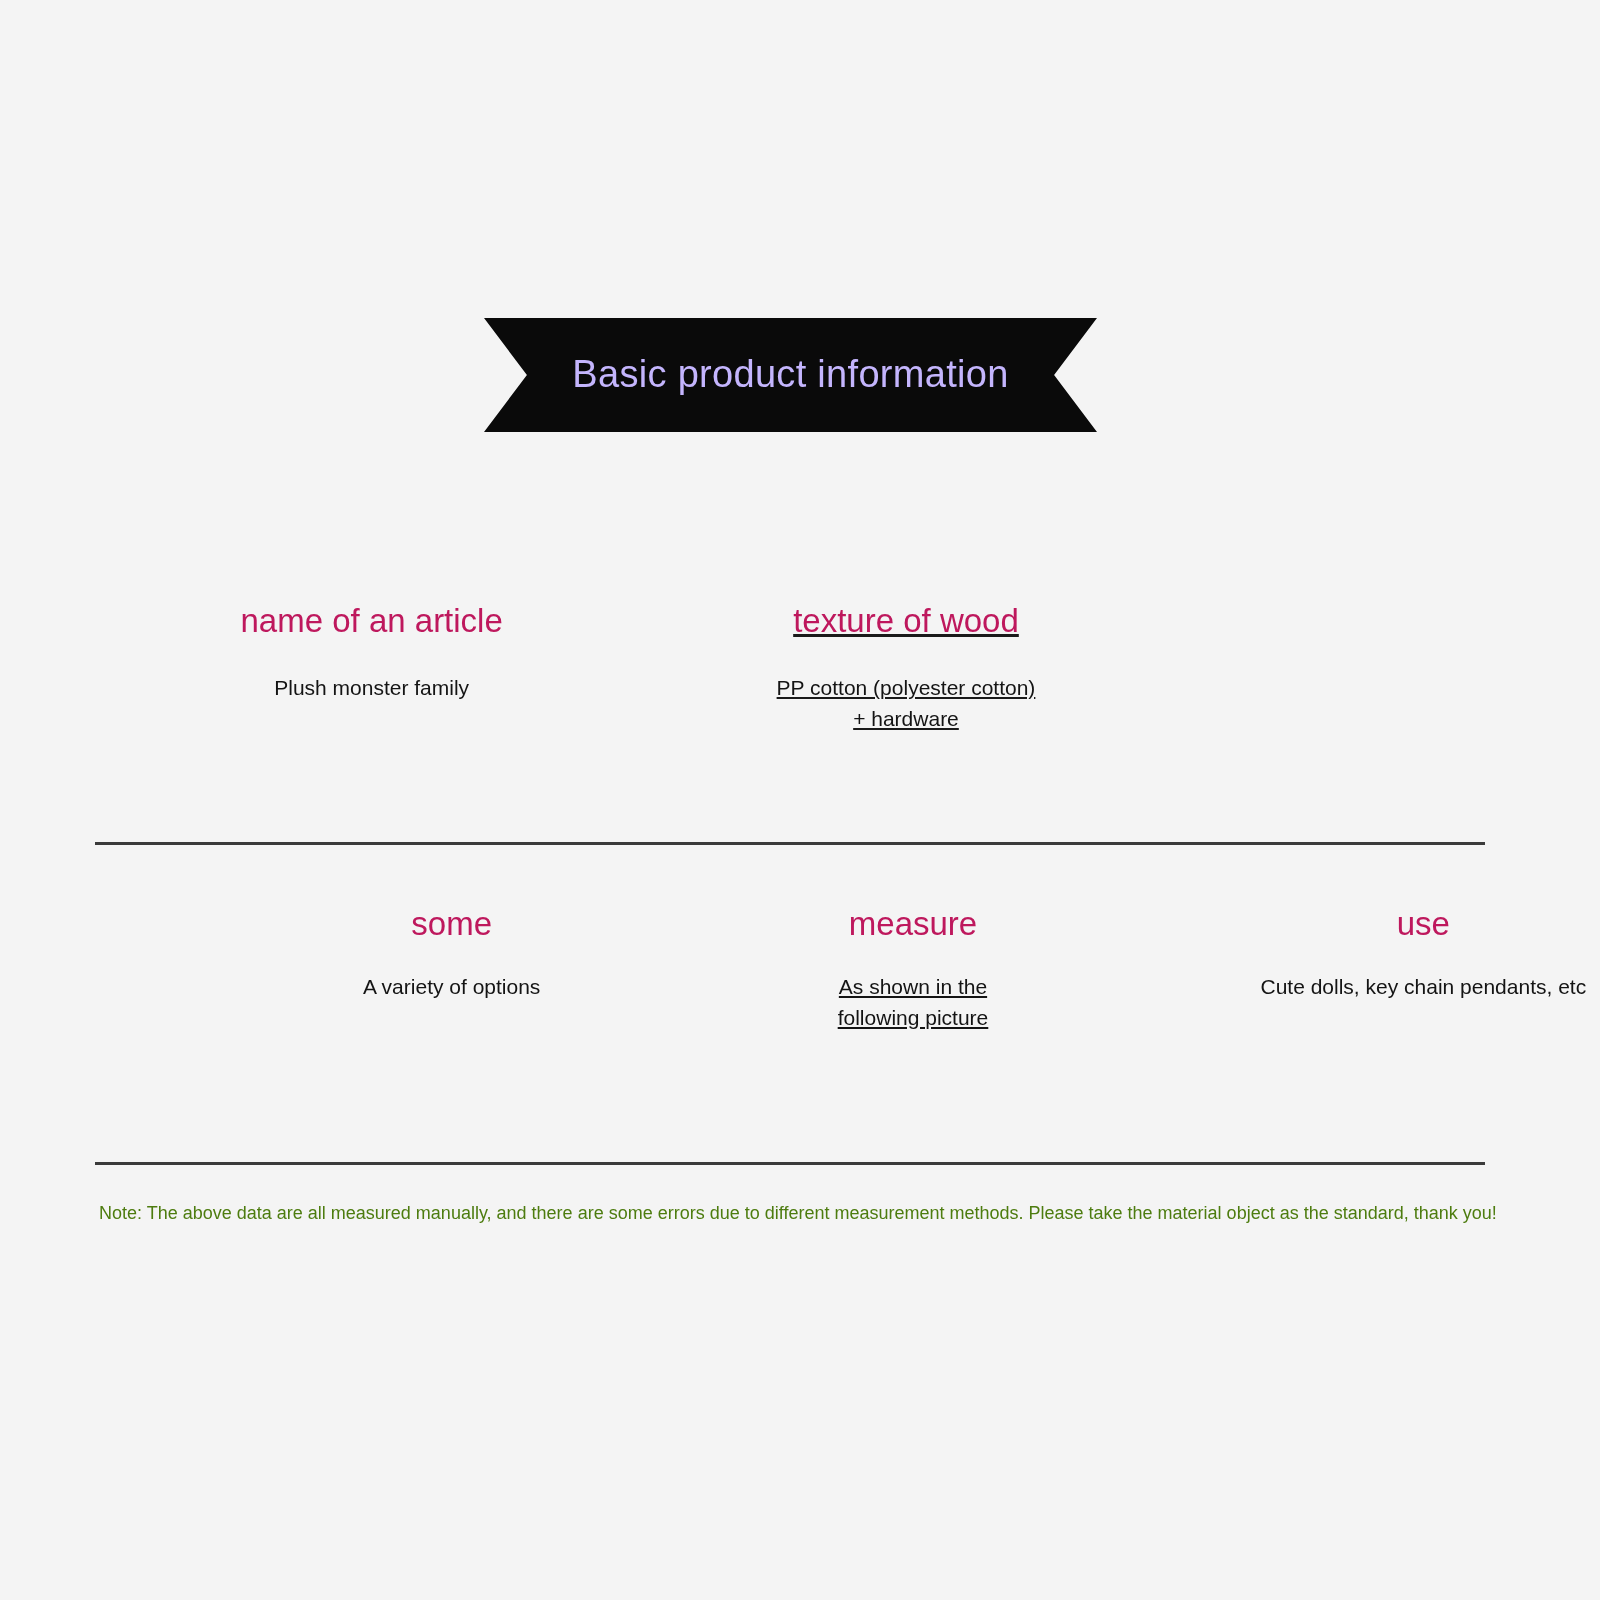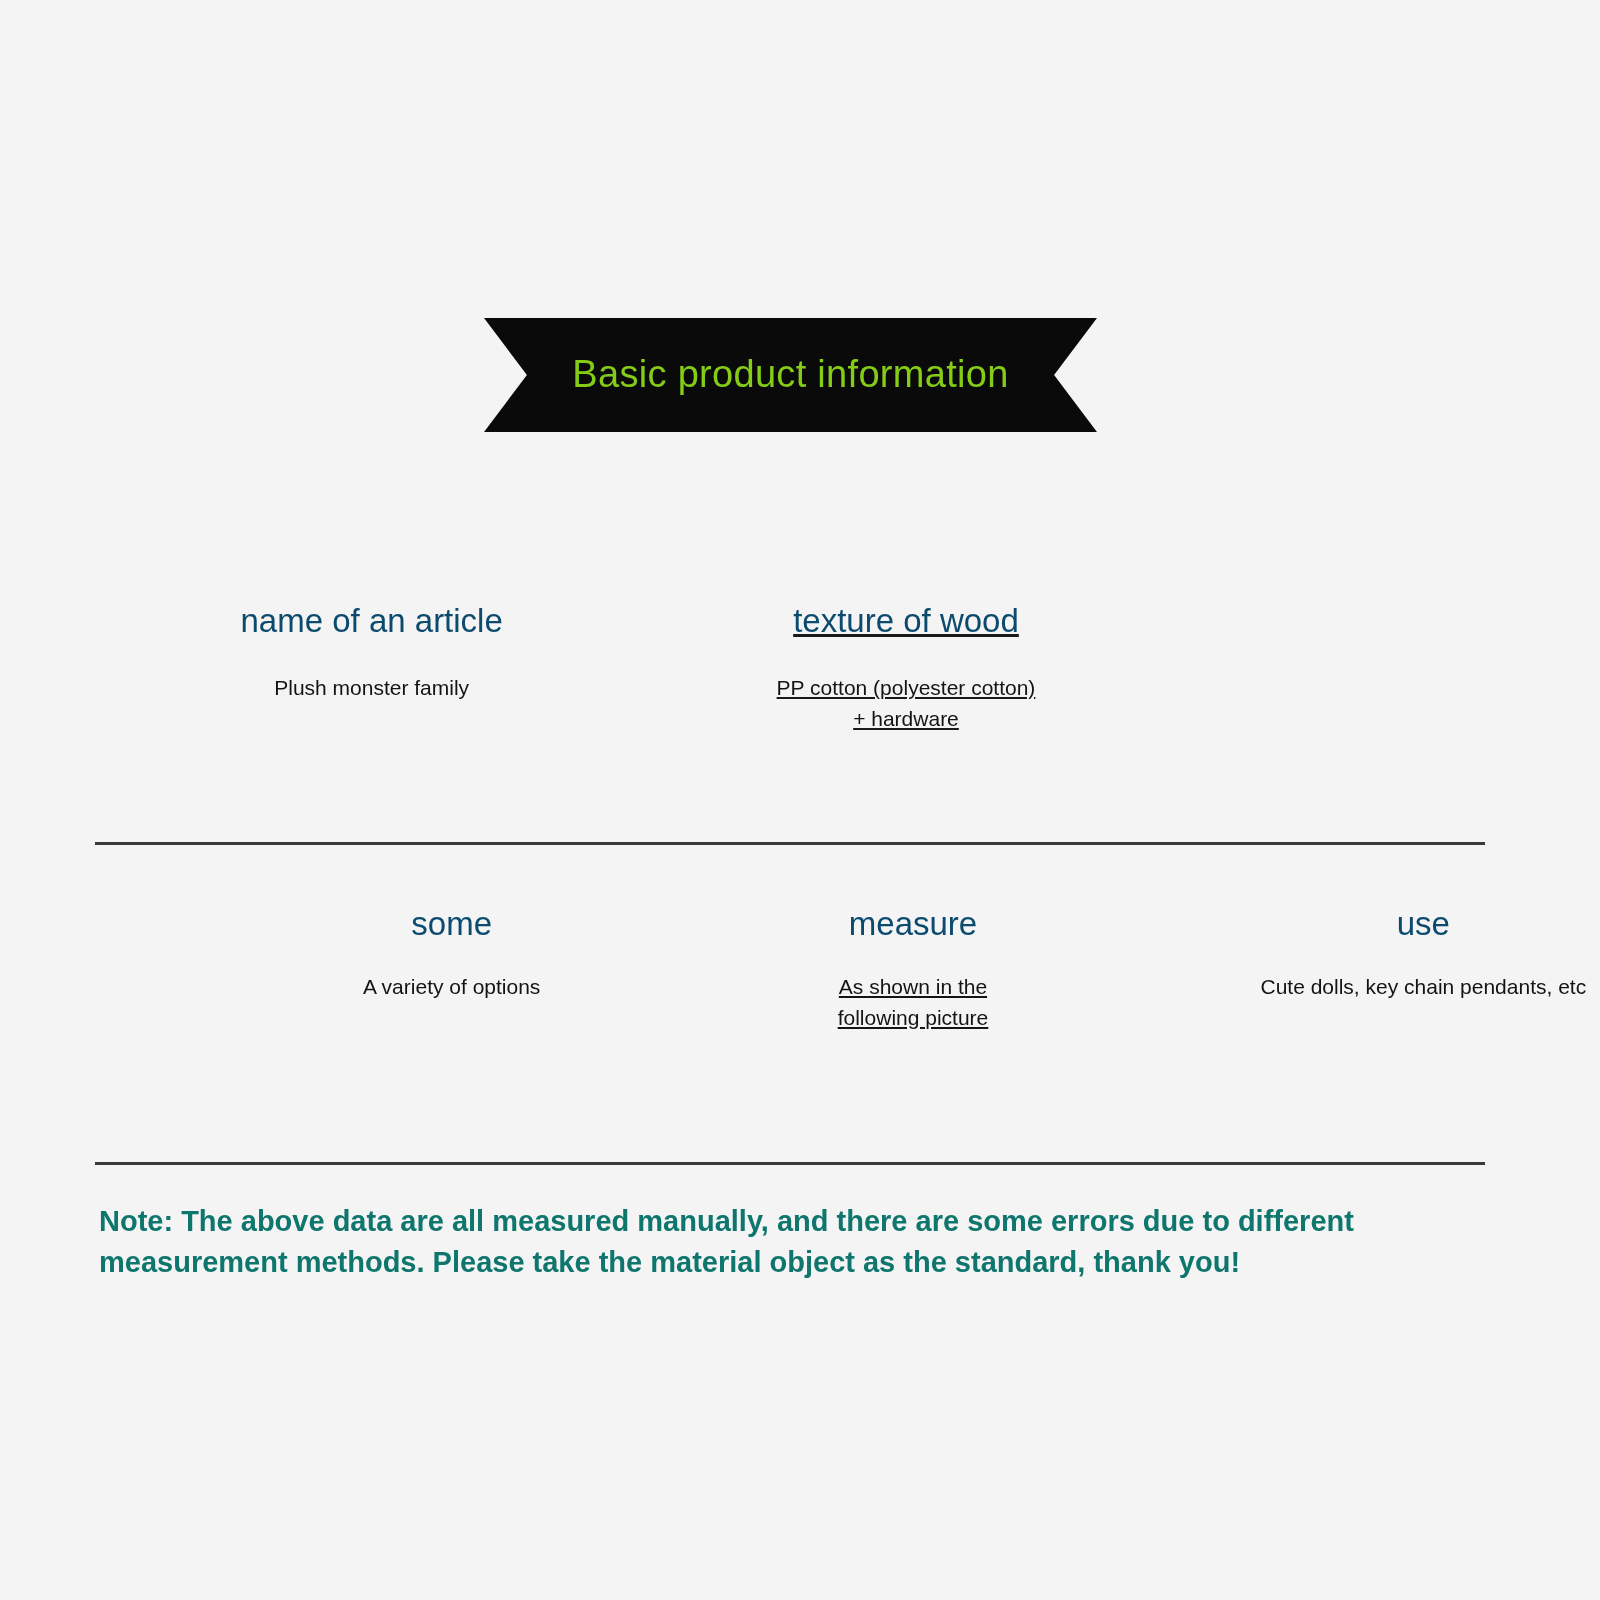--- a/index.html
+++ b/index.html
@@ -35,21 +35,21 @@
     width: 100%;
     height: 100%;
     background: #0a0a0a;
     -webkit-clip-path: polygon(0% 0%, 100% 0%, 93% 50%, 100% 100%, 0% 100%, 7% 50%);
     clip-path: polygon(0% 0%, 100% 0%, 93% 50%, 100% 100%, 0% 100%, 7% 50%);
     display: flex;
     align-items: center;
     justify-content: center;
   }
   .banner-title {
-    color: #84cc16;
+    color: #c4b5fd;
     font-size: 38px;
     font-weight: 400;
     letter-spacing: 0.3px;
     line-height: 1;
     padding-bottom: 2px;
     white-space: nowrap;
   }
 
   
   .info-section {
@@ -67,21 +67,21 @@
     flex-direction: column;
     align-items: center;
     text-align: center;
     padding: 0 6px;
     box-sizing: border-box;
   }
   .cell-label {
     font-size: 33px;
     font-weight: 400;
     line-height: 1.25;
-    color: #0c4a6e;
+    color: #be185d;
     white-space: nowrap;
   }
   .cell-value {
     font-size: 21px;
     font-weight: 400;
     line-height: 1.45;
     color: #141414;
     margin-top: 32px;
   }
 
@@ -108,24 +108,24 @@
   }
   .divider-1 { top: 842px; }
   .divider-2 { top: 1162px; }
 
   
   .note {
     position: absolute;
     left: 99px;
     top: 1201px;
     width: 1400px;
-    font-size: 29px;
-    font-weight: 700;
+    font-size: 18px;
+    font-weight: 400;
     line-height: 1.42;
-    color: #0f766e;
+    color: #4d7c0f;
   }
 </style>
 </head>
 <body>
 
 <div class="page">
 
   <div class="banner-wrap">
     <div class="banner">
       <span class="banner-title">Basic product information</span>

